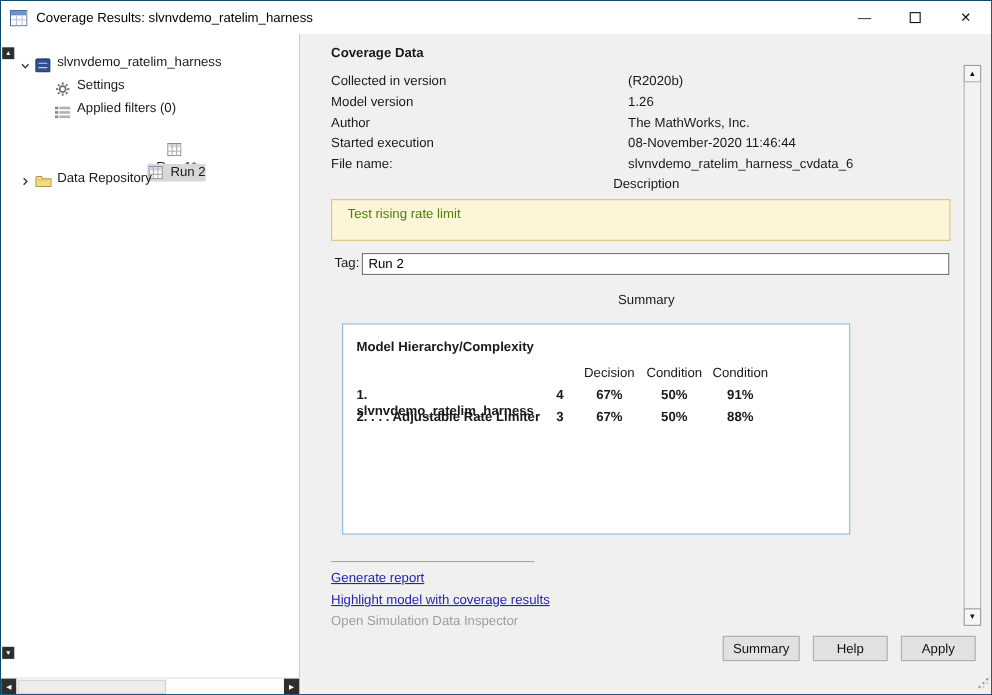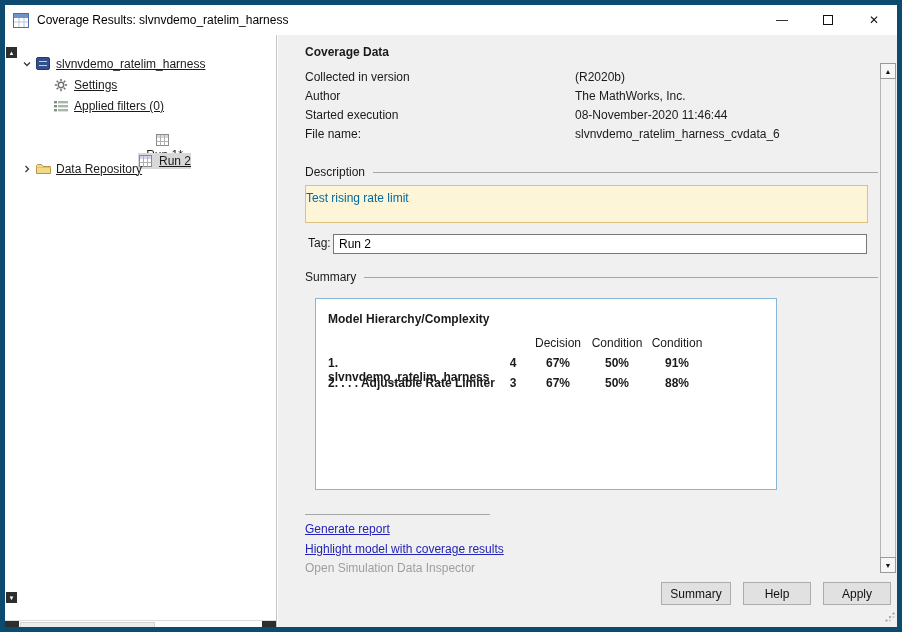--- a/index.html
+++ b/index.html
@@ -1,20 +1,20 @@
 <!DOCTYPE html>
 <html><head>
 <meta charset="utf-8">
 <style>
   * { margin:0; padding:0; box-sizing:border-box; }
   html,body { background:#ffffff; }
   body { font-family:"Liberation Sans","DejaVu Sans",sans-serif; font-size:12px; color:#1a1a1a; }
 
   .window { position:relative; width:902px; height:632px; background:#fff;
-            border:5px solid #0c4a6e; overflow:hidden; }
+            border:1px solid #0c4a6e; overflow:hidden; }
 
   
   .titlebar { position:absolute; top:0; left:0; right:0; height:30px; background:#fff;
               display:flex; align-items:center; }
   .app-icon { margin-left:8px; display:flex; }
   .title { margin-left:8px; font-size:12px; color:#000; }
   .win-controls { margin-left:auto; display:flex; height:100%; }
   .win-btn { width:46px; height:100%; display:flex; align-items:center; justify-content:center;
              background:transparent; border:none; font-size:12px; color:#111; cursor:default;
              font-family:inherit; }
@@ -30,21 +30,21 @@
                    flex-direction:column; gap:3px; }
   .splitter-dots i { width:2px; height:2px; background:#7f7f7f; }
 
   
   .tree { position:absolute; left:14px; top:18px; right:2px; }
   .tree-row { height:21px; display:flex; align-items:center; font-size:12px; white-space:nowrap; }
   .tree-row .chev, .tree-row .chev-ph { width:16px; height:16px; flex:0 0 16px; display:flex;
                    align-items:center; justify-content:center; }
   .t-icon { width:16px; height:16px; flex:0 0 16px; display:flex; align-items:center;
             justify-content:center; margin-right:5px; }
-  .row-fill { display:flex; align-items:center; flex:1; height:100%;text-decoration:underline; }
+  .row-fill { display:flex; flex:1; height:100%; }
   .row-fill.sel { background:#d8d8d8; }
   .lvl1 { padding-left:18px; }
   .lvl2 { padding-left:36px;flex-direction:column; }
 
   
   .vscroll-left { position:absolute; left:1px; top:12px; width:11px; height:556px;
                   display:flex; flex-direction:column; }
   .vscroll-left .sb-arrow { width:11px; height:11px; background:#2e2e2e; color:#fff;
                   font-size:6px; display:flex; align-items:center; justify-content:center; }
   .vscroll-left .sb-track { flex:1; background:#ffffff; }
@@ -55,28 +55,28 @@
              display:flex; align-items:center; justify-content:center; }
   .hscroll .sb-track { flex:1; position:relative; background:#fdfdfd; }
   .hscroll .sb-thumb { position:absolute; left:1px; top:1px; width:135px; height:13px;
              background:#ececec; border:1px solid #d2d2d2; }
 
   
   .rp-heading { position:absolute; left:27px; top:10px; font-weight:bold; }
   .fields { position:absolute; left:27px; top:32px; width:560px; }
   .field-row { display:flex; height:19px; align-items:center; }
   .field-row .fl { width:270px; }
-  .sec-row { position:absolute; left:27px; width:573px; height:16px; display:flex; align-items:center; }
+  .sec-row { position:absolute; left:27px; width:573px; height:16px; display:flex; align-items:center;flex-direction:column; }
   .sec-row .sec-line { flex:1; border-top:1px solid #a6a6a6; margin-left:8px; margin-top:1px; }
   .sec-desc { top:129px; }
   .sec-sum  { top:234px; }
 
   .desc-box { position:absolute; left:27px; top:150px; width:563px; height:38px;
               background:#fdf5d7; border:1px solid #dfc27e; resize:none; overflow:hidden;
-              font-family:inherit; font-size:12px; color:#0369a1; padding:5px 0; outline:none; }
+              font-family:inherit; font-size:12px; color:#4d7c0f; padding:5px 14px; outline:none; }
 
   .tag-label { position:absolute; left:30px; top:201px; }
   .tag-input { position:absolute; left:55px; top:199px; width:534px; height:20px;
                border:1px solid #767676; background:#fff; font-family:inherit; font-size:12px;
                padding:1px 5px; outline:none; }
 
   .sum-box { position:absolute; left:37px; top:263px; width:462px; height:192px;
              background:#fff; border:1px solid #86b7d7; }
   .sum-title { padding:13px 0 0 12px; font-weight:bold; }
   .sum-grid { display:grid; grid-template-columns:170px 30px 60px 58px 62px; padding-left:12px; }
@@ -284,20 +284,24 @@
     <div class="right-pane">
 
       <div class="rp-heading">Coverage Data</div>
 
       <div class="fields">
         <div class="field-row">
           <span class="fl">Collected in version</span>
           <span class="fv">(R2020b)</span>
         </div>
         <div class="field-row">
+          <span class="fl">Model version</span>
+          <span class="fv">1.26</span>
+        </div>
+        <div class="field-row">
           <span class="fl">Author</span>
           <span class="fv">The MathWorks, Inc.</span>
         </div>
         <div class="field-row">
           <span class="fl">Started execution</span>
           <span class="fv">08-November-2020 11:46:44</span>
         </div>
         <div class="field-row">
           <span class="fl">File name:</span>
           <span class="fv">slvnvdemo_ratelim_harness_cvdata_6</span>

